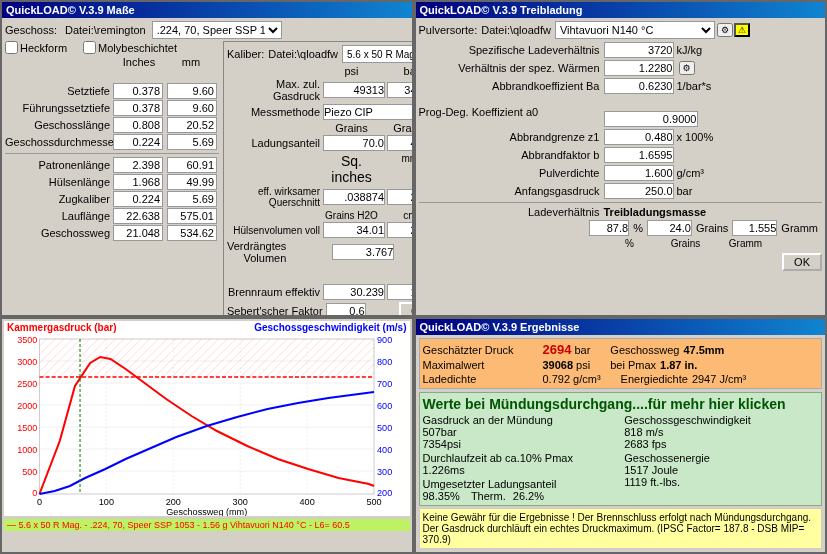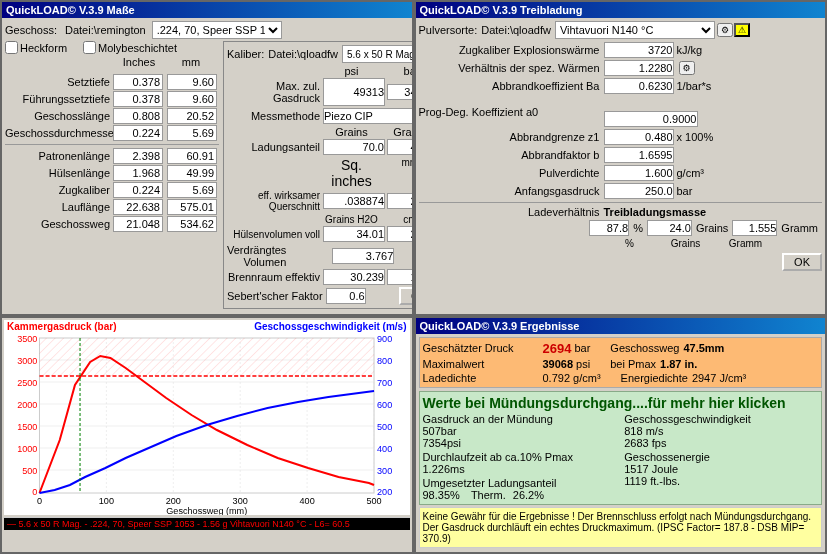--- a/index.html
+++ b/index.html
@@ -140,21 +140,21 @@
             <div class="checkbox-label">
               <input type="checkbox" style="">
               <span>Heckform</span>
             </div>
             <div class="checkbox-label" style="margin-left:8px;">
               <input type="checkbox" style="">
               <span>Molybeschichtet</span>
             </div>
           </div>
 
-          <div style="display:flex; margin-left:108px; margin-bottom:6px;">
+          <div style="display:flex; margin-left:108px; margin-bottom:15px;">
             <span style="width:52px; text-align:center; font-size:11px;">Inches</span>
             <span style="width:52px; text-align:center; font-size:11px;">mm</span>
           </div>
 
           <div class="data-row">
             <span class="row-label" style="width:108px; text-align:right; padding-right:3px;">Setztiefe</span>
             <input type="text" value="0.378" style="width: 50px; height: 16px; text-align: right;">
             <input type="text" value="9.60" style="width: 50px; height: 16px; text-align: right; margin-left: 2px;">
           </div>
           <div class="data-row">
@@ -213,21 +213,21 @@
 
           </div>
 
           <div style="display:flex; justify-content:flex-end; margin-bottom:1px;">
             <span style="width:65px; text-align:center;">psi</span>
             <span style="width:55px; text-align:center;">bar</span>
           </div>
 
           <div style="display:flex; align-items:center; margin-bottom:2px;">
             <span style="width:100px; text-align:right; padding-right:3px;">Max. zul. Gasdruck</span>
-            <input type="text" value="49313" style="width: 62px; height: 28px; text-align: right;">
+            <input type="text" value="49313" style="width: 62px; height: 16px; text-align: right;">
             <input type="text" value="3400.0" style="width: 52px; height: 16px; text-align: right; margin-left: 2px;">
           </div>
 
           <div style="display:flex; align-items:center; margin-bottom:2px;">
             <span style="width:100px; text-align:right; padding-right:3px;">Messmethode</span>
             <input type="text" value="Piezo CIP" style="width: 116px; height: 16px;">
           </div>
 
           <div style="display:flex; justify-content:flex-end; margin-bottom:1px;">
             <span style="width:65px; text-align:center;">Grains</span>
@@ -255,21 +255,21 @@
             <span style="width:65px; text-align:center; font-size:10px;">Grains H2O</span>
             <span style="width:55px; text-align:center; font-size:10px;">cm³</span>
           </div>
 
           <div style="display:flex; align-items:center; margin-bottom:2px;">
             <span style="width:100px; text-align:right; padding-right:3px; font-size:10px;">Hülsenvolumen voll</span>
             <input type="text" value="34.01" style="width: 62px; height: 16px; text-align: right;">
             <input type="text" value="2.208" style="width: 52px; height: 16px; text-align: right; margin-left: 2px;">
           </div>
 
-          <div style="display:flex; align-items:center; margin-bottom:1px;gap:43px;">
+          <div style="display:flex; align-items:center; margin-bottom:20px;gap:43px;">
             <span style="width:100px; text-align:right; padding-right:3px;">Verdrängtes Volumen</span>
             <input type="text" value="3.767" style="width: 62px; height: 16px; text-align: right;">
             <input type="text" value="0.245" style="width: 52px; height: 16px; text-align: right; margin-left: 2px;">
           </div>
 
           <div style="display:flex; align-items:center; margin-bottom:2px;">
             <span style="width:100px; text-align:right; padding-right:3px;">Brennraum effektiv</span>
             <input type="text" value="30.239" style="width: 62px; height: 16px; text-align: right;">
             <input type="text" value="1.963" style="width: 52px; height: 16px; text-align: right; margin-left: 2px;">
           </div>
@@ -294,21 +294,21 @@
         <span style="margin-right:4px;">Pulversorte:</span>
         <span style="margin-right:4px;">Datei:\qloadfw</span>
         <select style="width:160px;">
           <option>Vihtavuori N140 °C</option>
         </select>
         <button style="font-size:9px; padding:0 2px; margin-left:2px;">⚙</button>
         <button style="font-size:9px; padding:0 2px; margin-left:1px; background:#ffff00;">⚠</button>
       </div>
 
       <div style="display:flex; align-items:center; margin-bottom:2px;">
-        <span style="width:185px; text-align:right; padding-right:4px;">Zugkaliber Explosionswärme</span>
+        <span style="width:185px; text-align:right; padding-right:4px;">Spezifische Ladeverhältnis</span>
         <input type="text" value="3720" style="width: 70px; height: 16px; text-align: right;">
         <span style="margin-left:3px;">kJ/kg</span>
       </div>
       <div style="display:flex; align-items:center; margin-bottom:2px;">
         <span style="width:185px; text-align:right; padding-right:4px;">Verhältnis der spez. Wärmen</span>
         <input type="text" value="1.2280" style="width: 70px; height: 16px; text-align: right;">
         <span style="margin-left:3px;"></span>
         <button style="font-size:9px; padding:0 2px; margin-left:2px;">⚙</button>
       </div>
       <div style="display:flex; align-items:center; margin-bottom:2px;">
@@ -436,21 +436,21 @@
         <text x="233" y="184" text-anchor="middle" font-size="9" fill="black">300</text>
         <text x="299" y="184" text-anchor="middle" font-size="9" fill="black">400</text>
         <text x="365" y="184" text-anchor="middle" font-size="9" fill="black">500</text>
 
         <text x="200" y="194" text-anchor="middle" font-size="9" fill="black">Geschossweg (mm)</text>
 
         <line x1="75" y1="18" x2="75" y2="173" stroke="#008000" stroke-width="1" stroke-dasharray="3,2"></line>
       </svg>
     </div>
 
-    <div style="padding:1px 3px; font-size:9px; color:red; background:#000000; margin:0 2px 2px 2px; border-top:1px solid #ccc;">
+    <div style="padding:1px 3px; font-size:9px; color:red; background:#bef264; margin:0 2px 2px 2px; border-top:1px solid #ccc;">
       <span style="color:red;">—</span>
       <span>5.6 x 50 R Mag. - .224, 70, Speer SSP 1053 - 1.56 g Vihtavuori N140 °C - L6= 60.5</span>
     </div>
   </div>
 
   <div class="panel ergebnis-panel">
     <div class="panel-title">
       <span>QuickLOAD© V.3.9 Ergebnisse</span>
     </div>
     <div class="panel-content">

